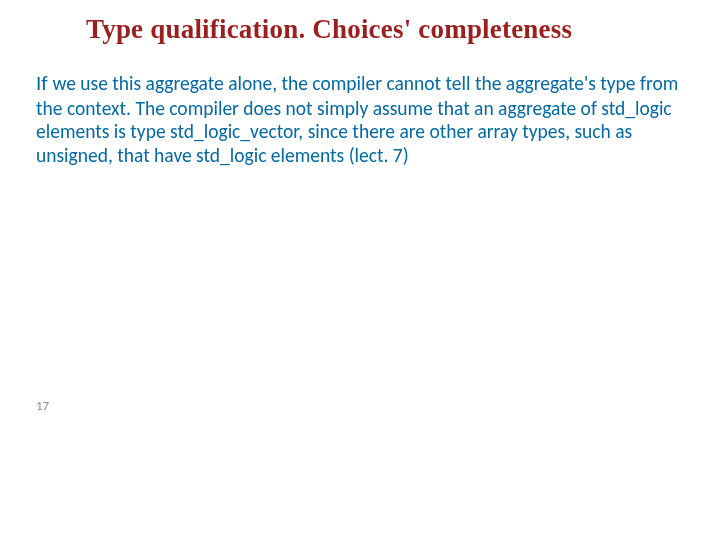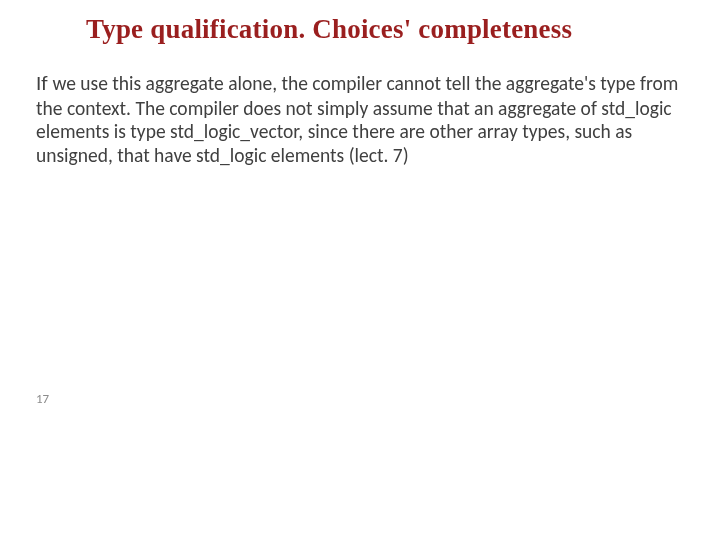--- a/index.html
+++ b/index.html
@@ -17,28 +17,28 @@
   .para1 {
     font-size: 19px;
     color: #000;
     line-height: 1.25;
     margin-bottom: 20px;
   }
   .para1 .code { font-size: 18px; }
   .para2 {
     font-family: Calibri, Arial, sans-serif;
     font-size: 19.5px;
-    color: #404040;
+    color: #0369a1;
     line-height: 1.22;
   }
   .para2 .lead { font-size: 21px; }
   .pagenum {
     position: absolute;
     left: 36px;
-    bottom: 38px;
+    bottom: 31px;
     font-family: Calibri, Arial, sans-serif;
     font-size: 13px;
     color: #8c8c8c;
   }
 </style>
 </head>
 <body>
 
 <div class="slide">
 

